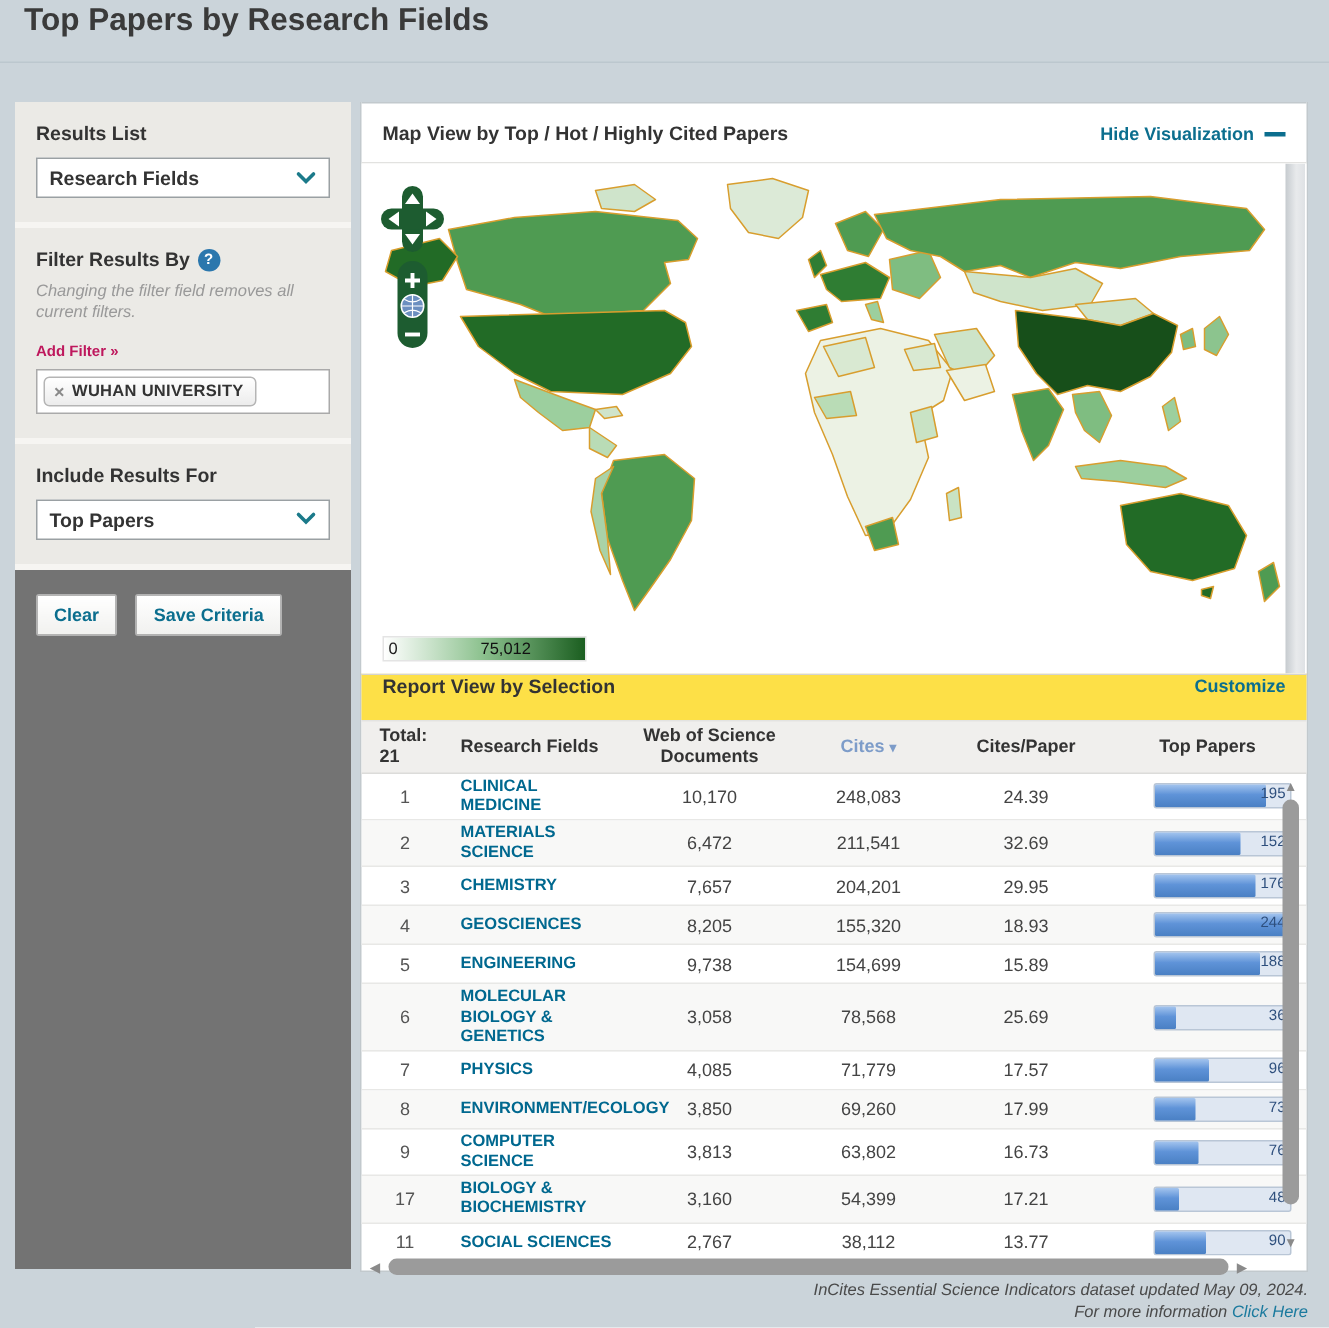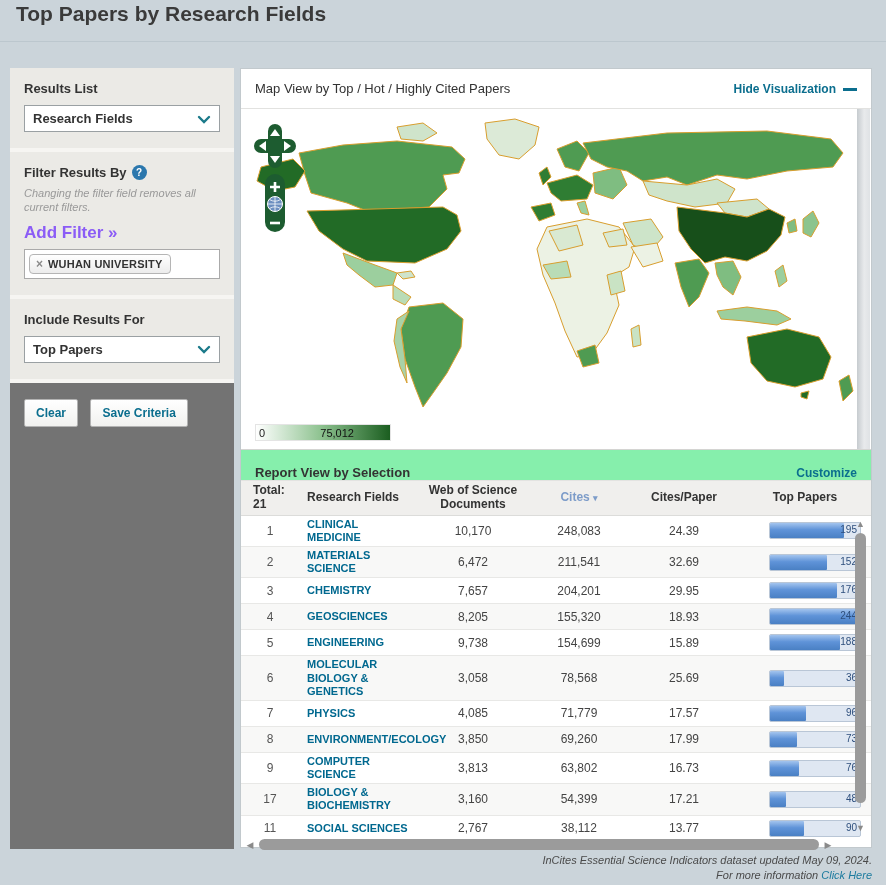--- a/index.html
+++ b/index.html
@@ -33,21 +33,21 @@
     padding: 0 8px; cursor: pointer;
   }
   .dropdown .dd-value { font-size: 13px; font-weight: bold; color: #333; }
   .help-icon {
     display: inline-flex; align-items: center; justify-content: center;
     width: 15px; height: 15px; border-radius: 50%;
     background: #2b77ad; color: #fff; font-size: 10px; font-weight: bold;
     vertical-align: 1px; margin-left: 5px;
   }
   .sb-note { font-size: 11px; font-style: italic; color: #999; line-height: 1.3; margin: 6px 0 8px 0; }
-  .add-filter { font-size: 17px; font-weight: bold; color: #8b5cf6; text-decoration: none; display: inline-block; margin-bottom: 6px; cursor: pointer; }
+  .add-filter { font-size: 10px; font-weight: bold; color: #be185d; text-decoration: none; display: inline-block; margin-bottom: 6px; cursor: pointer; }
   .filter-box { background: #fff; border: 1px solid #aaa; padding: 4px; min-height: 30px; }
   .filter-tag {
     display: inline-flex; align-items: center; gap: 5px;
     border: 1px solid #b5b5b5; border-radius: 4px;
     background: linear-gradient(#ffffff, #ececec);
     padding: 2px 8px 2px 6px; cursor: pointer;
   }
   .filter-tag .tag-x { color: #8a8a8a; font-weight: bold; font-size: 12px; }
   .filter-tag .tag-label { font-size: 11px; font-weight: bold; color: #333; letter-spacing: .2px; }
   .sb-buttons { background: #737373; padding: 16px 14px; height: 466px; }
@@ -60,41 +60,41 @@
 
   
   .panel {
     position: absolute; left: 240px; top: 68px; width: 632px; height: 780px;
     background: #fff; border: 1px solid #c2c9cd; border-top: none;
   }
   .map-header {
     height: 41px; display: flex; align-items: center; justify-content: space-between;
     padding: 0 14px; border-bottom: 1px solid #e2e2e0; border-top: 1px solid #c2c9cd;
   }
-  .map-header .mh-title { font-size: 13px; font-weight: normal; color: #333; }
+  .map-header .mh-title { font-size: 13px; font-weight: bold; color: #333; }
   .teal-link { font-size: 12px; font-weight: bold; color: #0b6e8e; cursor: pointer; }
   .minus-glyph { display: inline-block; width: 14px; height: 3px; background: #0b6e8e; margin-left: 7px; vertical-align: 2px; }
 
   .map-area { position: relative; height: 340px; background: #fff; overflow: hidden; }
   .map-svg { position: absolute; left: 6px; top: 6px; }
   .map-controls { position: absolute; left: 13px; top: 15px; }
   .map-scroll-track {
     position: absolute; right: 1px; top: 0; width: 13px; height: 340px;
     background: linear-gradient(to right, #c6cbcf, #e8eaec 55%, #dfe2e5);
   }
   .legend { position: absolute; left: 14px; bottom: 8px; width: 136px; height: 17px;
     background: linear-gradient(to right, #ffffff, #8fc391 48%, #1b5e20);
     border: 1px solid #e4e4e4;
   }
   .legend .lg-min { position: absolute; left: 3px; top: 2px; font-size: 11px; color: #222; }
   .legend .lg-max { position: absolute; left: 48%; top: 2px; font-size: 11px; color: #111; }
 
   .report-bar {
-    height: 31px; display: flex; align-items: flex-end; justify-content: space-between;
-    padding: 0 14px; border-top: 1px solid #d4d4d2; background: #86efac;
+    height: 31px; display: flex; align-items: flex-start; justify-content: space-between;
+    padding: 0 14px; border-top: 1px solid #d4d4d2; background: #fde047;
   }
   .report-bar .rb-title { font-size: 13px; font-weight: bold; color: #333; }
 
   .thead {
     display: grid; grid-template-columns: 58px 118px 112px 100px 110px 132px;
     background: #f0efed; border-top: 1px solid #e3e3e1; border-bottom: 1px solid #dcdcda;
     min-height: 35px; align-items: center; font-size: 12px; font-weight: bold; color: #333;
   }
   .thead .th { text-align: center; line-height: 1.15; padding: 3px 2px; }
   .thead .th-total { text-align: left; padding-left: 12px; }

